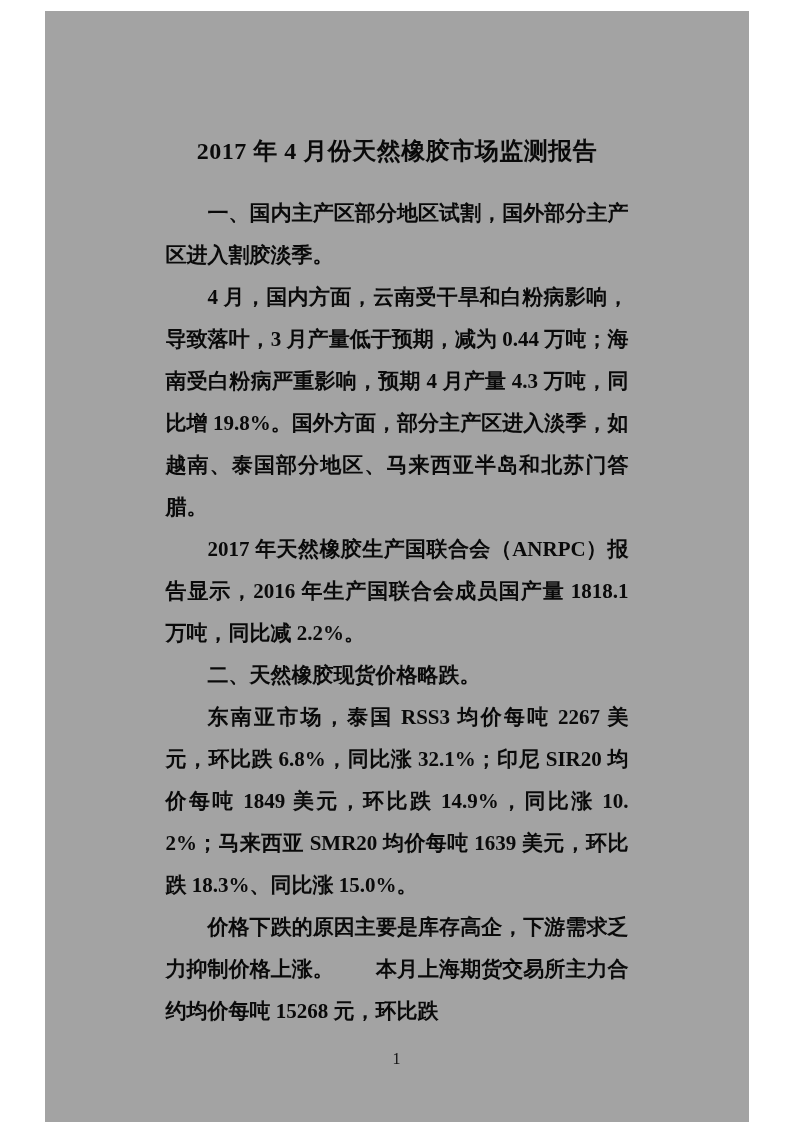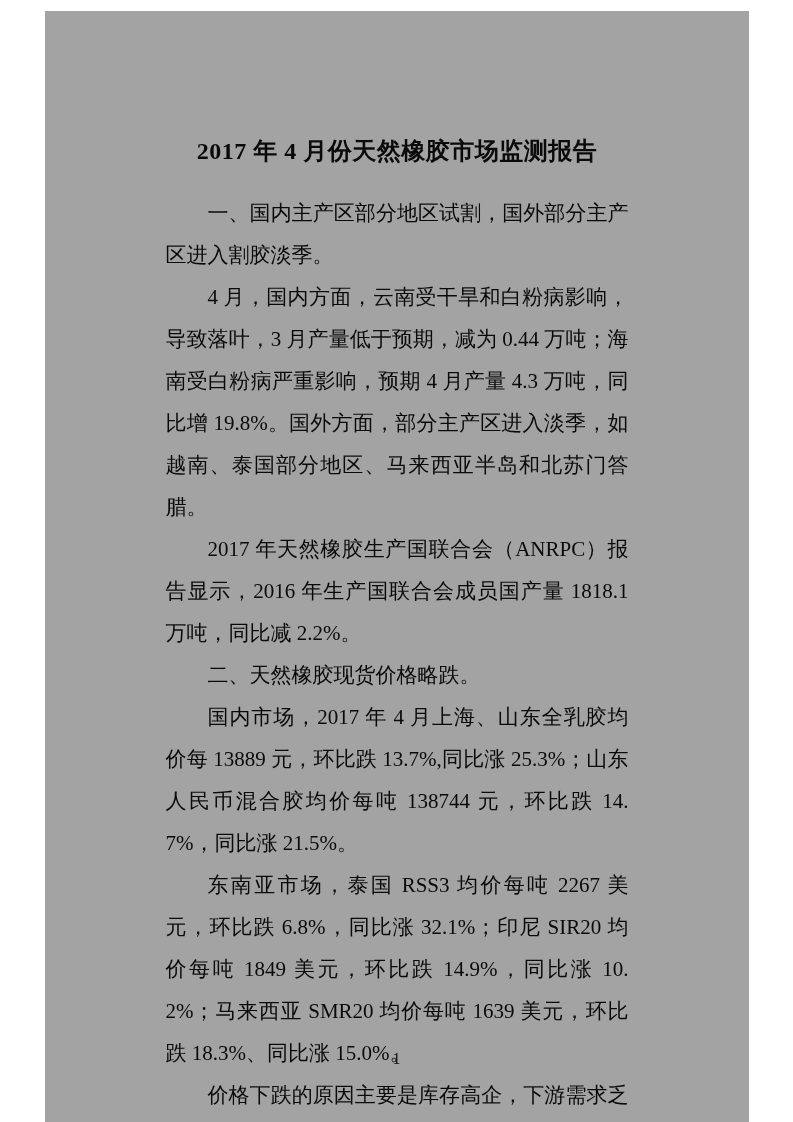--- a/index.html
+++ b/index.html
@@ -30,25 +30,25 @@
   }
   .content {
     margin-top: 15px;
   }
   .para {
     margin: 0;
     font-size: 21px;
     line-height: 42px;
     text-align: justify;
     text-indent: 2em;
-    font-weight: normal;
+    font-weight: bold;
     word-break: break-all;
   }
   .para.heading {
-    font-weight: normal;
+    font-weight: bold;
   }
   .page-number {
     position: absolute;
     left: 0;
     right: 0;
     top: 1038px;
     text-align: center;
     font-size: 16px;
     line-height: 20px;
     color: #111111;
@@ -65,21 +65,20 @@
 
     <p class="para heading">一、国内主产区部分地区试割，国外部分主产区进入割胶淡季。</p>
 
     <p class="para">4 月，国内方面，云南受干旱和白粉病影响，导致落叶，3 月产量低于预期，减为 0.44 万吨；海南受白粉病严重影响，预期 4 月产量 4.3 万吨，同比增 19.8%。国外方面，部分主产区进入淡季，如越南、泰国部分地区、马来西亚半岛和北苏门答腊。</p>
 
     <p class="para">2017 年天然橡胶生产国联合会（ANRPC）报告显示，2016 年生产国联合会成员国产量 1818.1 万吨，同比减 2.2%。</p>
 
 
     <p class="para heading">二、天然橡胶现货价格略跌。</p>
 
-    <p class="para">国内市场，2017 年 4 月上海、山东全乳胶均价每 13889 元，环比跌 13.7%,同比涨 25.3%；山东人民币混合胶均价每吨 138744 元，环比跌 14.7%，同比涨 21.5%。</p>
 
     <p class="para">东南亚市场，泰国 RSS3 均价每吨 2267 美元，环比跌 6.8%，同比涨 32.1%；印尼 SIR20 均价每吨 1849 美元，环比跌 14.9%，同比涨 10.2%；马来西亚 SMR20 均价每吨 1639 美元，环比跌 18.3%、同比涨 15.0%。</p>
 
     <p class="para">价格下跌的原因主要是库存高企，下游需求乏力抑制价格上涨。　　本月上海期货交易所主力合约均价每吨 15268 元，环比跌</p>
 
   </div>
 
   <div class="page-number">1</div>
 
 </div>

